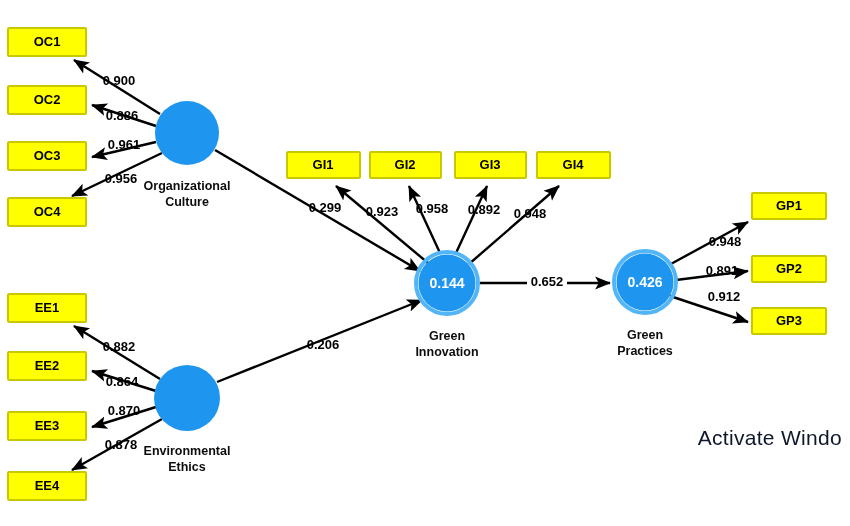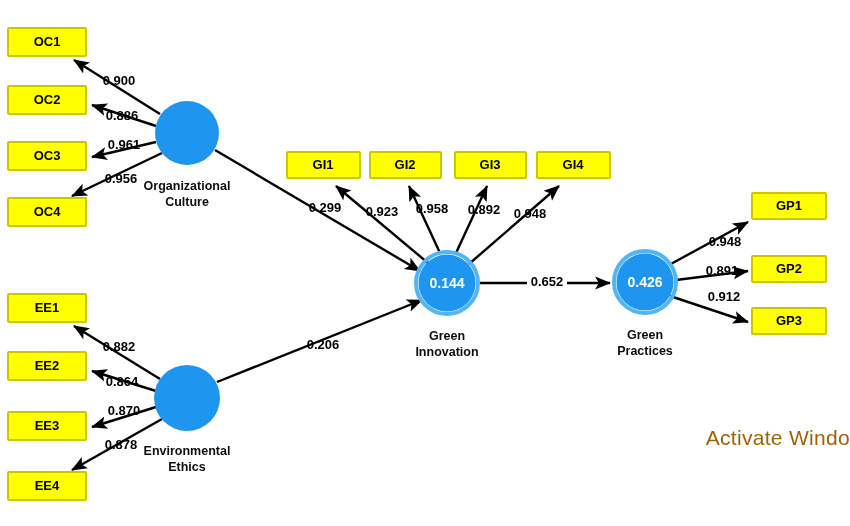--- a/index.html
+++ b/index.html
@@ -76,25 +76,25 @@
     font-family: "Liberation Sans", sans-serif;
     font-size: 13px;
     font-weight: bold;
     fill: #000000;
     text-anchor: middle;
     dominant-baseline: middle;
   }
   
   .watermark {
     position: absolute;
-    right: 0;
+    right: 8px;
     bottom: 6px;
     font-family: "Liberation Sans", sans-serif;
     font-size: 21px;
-    color: #a16207;
+    color: #0f172a;
     white-space: nowrap;
     letter-spacing: 0.3px;
     pointer-events: none;
   }
 </style>
 </head>
 <body>
 
 <div id="diagram-root">
 

